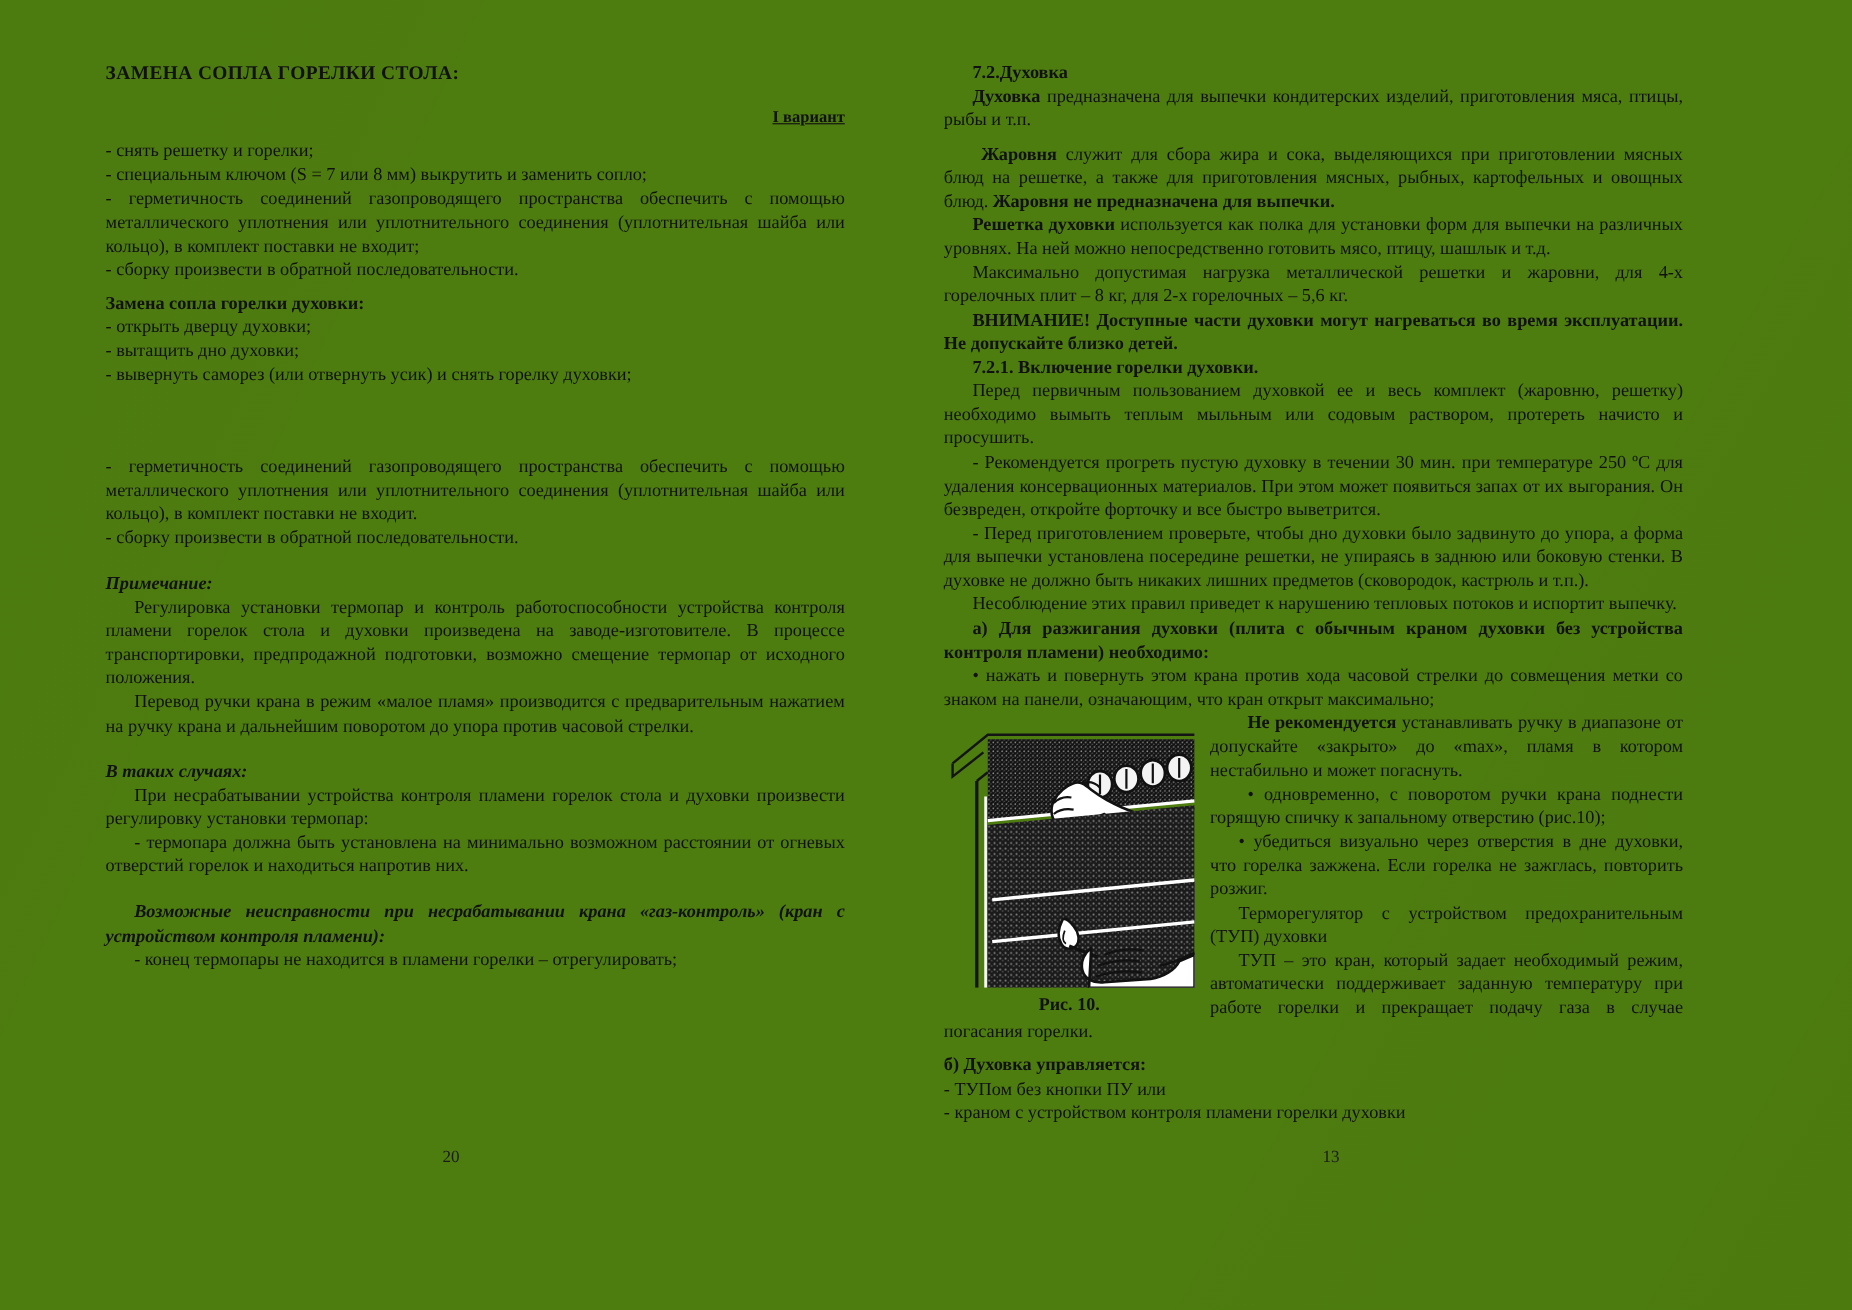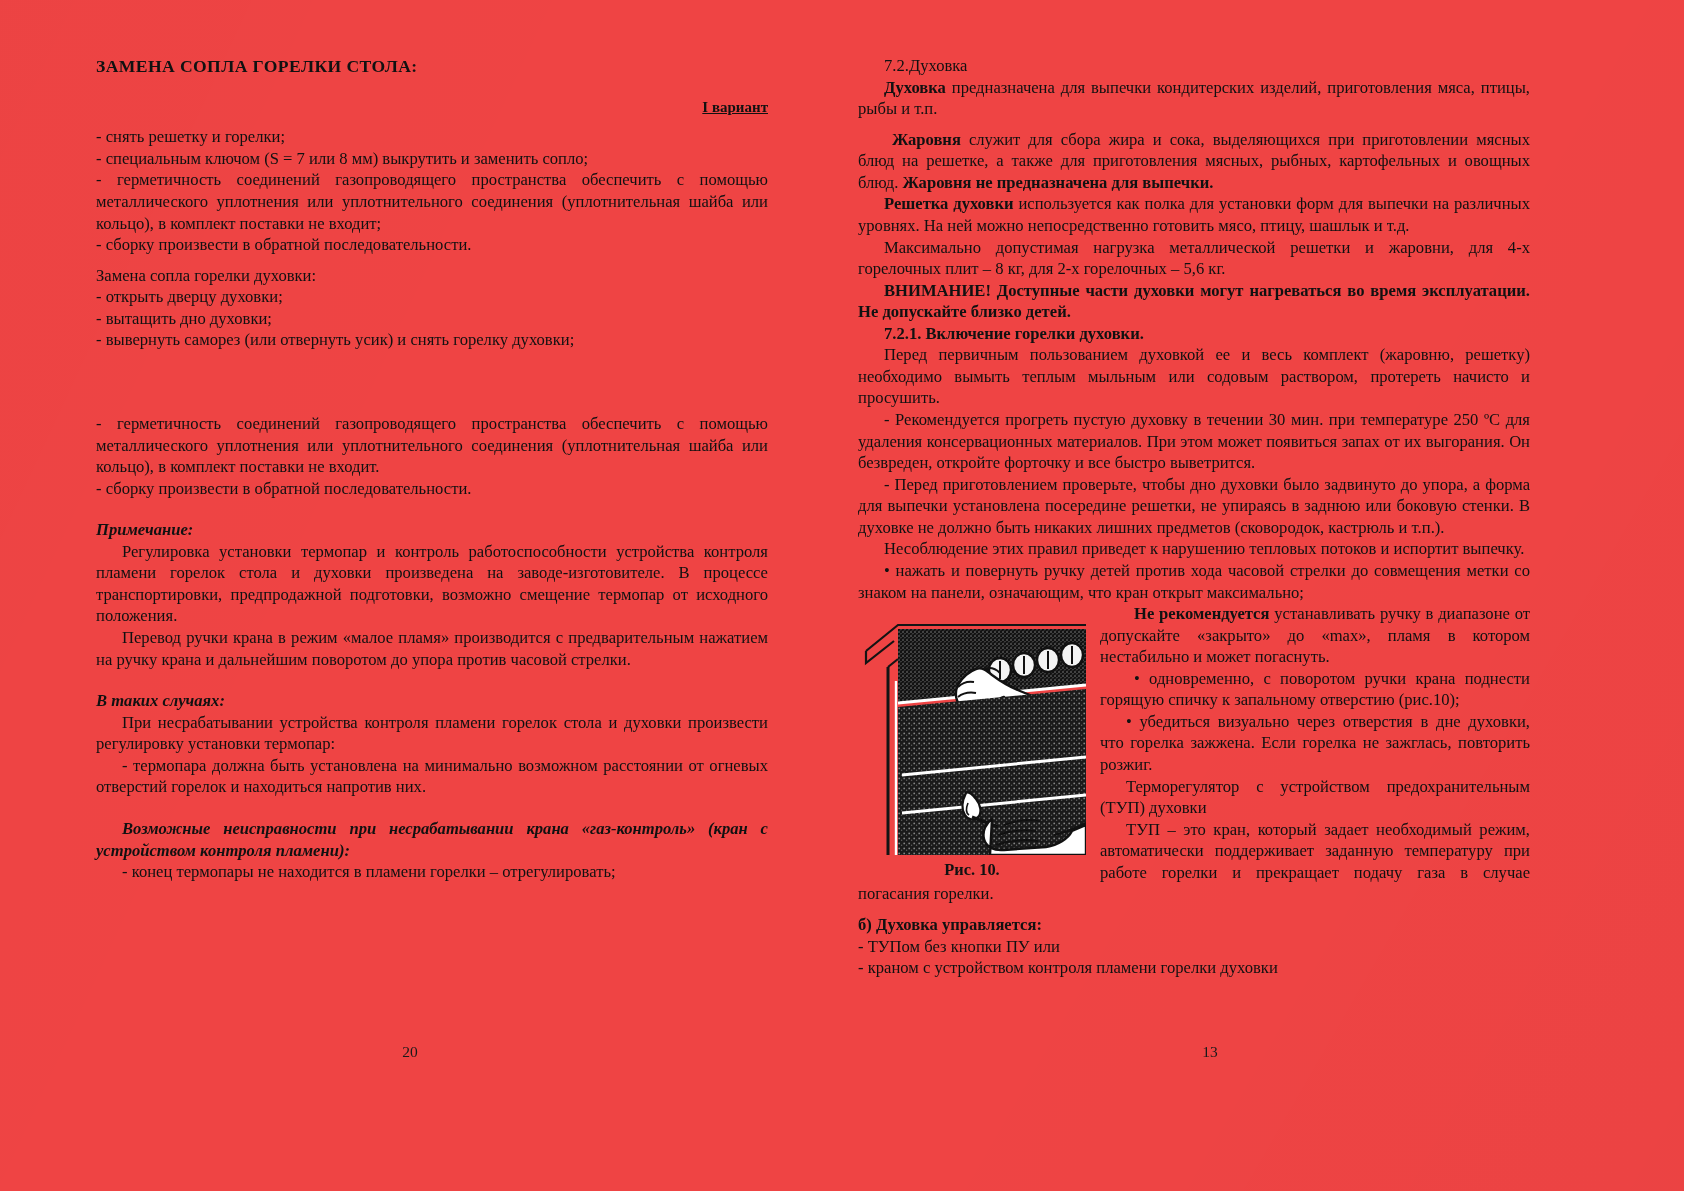--- a/index.html
+++ b/index.html
@@ -8,21 +8,21 @@
     background: #ffffff;
   }
   body {
     font-family: "Liberation Serif", "DejaVu Serif", serif;
     color: #111111;
   }
   .page {
     position: relative;
     width: 1684px;
     height: 1191px;
-    background: #ef4444;
+    background: #4d7c0f;
     overflow: hidden;
   }
   
   .paper-tone {
     position: absolute;
     inset: 0;
     background:
       linear-gradient(115deg, rgba(0,0,0,0.012) 0%, rgba(0,0,0,0) 30%),
       linear-gradient(300deg, rgba(0,0,0,0.015) 0%, rgba(0,0,0,0) 35%);
     pointer-events: none;
@@ -55,21 +55,21 @@
     font-weight: bold;
     font-size: 17.6px;
     letter-spacing: 0.4px;
   }
   .variant {
     font-weight: bold;
     text-align: right;
     font-size: 15px;
     text-decoration: underline;
   }
-  .subhead { font-weight: normal; }
+  .subhead { font-weight: bold; }
 
   
   .figure {
     float: left;
     width: 228px;
     margin: 4px 14px 2px 0px;
     shape-outside: margin-box;
   }
   .figure svg { display: block; }
   .fig-caption {
@@ -156,22 +156,23 @@
 
     <p class="b ind">ВНИМАНИЕ! Доступные части духовки могут нагреваться во время эксплуатации. Не допускайте близко детей.</p>
 
     <p class="ind nj"><span class="b">7.2.1. Включение горелки духовки.</span></p>
 
     <p class="ind">Перед первичным пользованием духовкой ее и весь комплект (жаровню, решетку) необходимо вымыть теплым мыльным или содовым раствором, протереть начисто и просушить.</p>
     <p class="ind">- Рекомендуется прогреть пустую духовку в течении 30 мин. при температуре 250 ºС для удаления консервационных материалов. При этом может появиться запах от их выгорания. Он безвреден, откройте форточку и все быстро выветрится.</p>
     <p class="ind">- Перед приготовлением проверьте, чтобы дно духовки было задвинуто до упора, а форма для выпечки установлена посередине решетки, не упираясь в заднюю или боковую стенки. В духовке не должно быть никаких лишних предметов (сковородок, кастрюль и т.п.).</p>
     <p class="ind">Несоблюдение этих правил приведет к нарушению тепловых потоков и испортит выпечку.</p>
 
-
-    <p class="ind">•  нажать и повернуть ручку детей против хода часовой стрелки до совмещения метки со знаком на панели, означающим, что кран открыт максимально;</p>
+    <p class="b ind">а) Для разжигания  духовки (плита с обычным краном духовки без устройства контроля пламени)  необходимо:</p>
+
+    <p class="ind">•  нажать и повернуть этом крана против хода часовой стрелки до совмещения метки со знаком на панели, означающим, что кран открыт максимально;</p>
 
     <div class="figure">
       <svg width="228" height="248" viewBox="0 0 228 248" xmlns="http://www.w3.org/2000/svg">
         <defs>
           <pattern id="grain" width="4" height="4" patternUnits="userSpaceOnUse">
             <rect width="4" height="4" fill="#111"></rect>
             <circle cx="1" cy="1" r="0.75" fill="#f2f2f2" opacity="0.55"></circle>
             <circle cx="3" cy="2.6" r="0.6" fill="#dcdcdc" opacity="0.45"></circle>
             <circle cx="2" cy="3.4" r="0.35" fill="#ffffff" opacity="0.35"></circle>
           </pattern>

